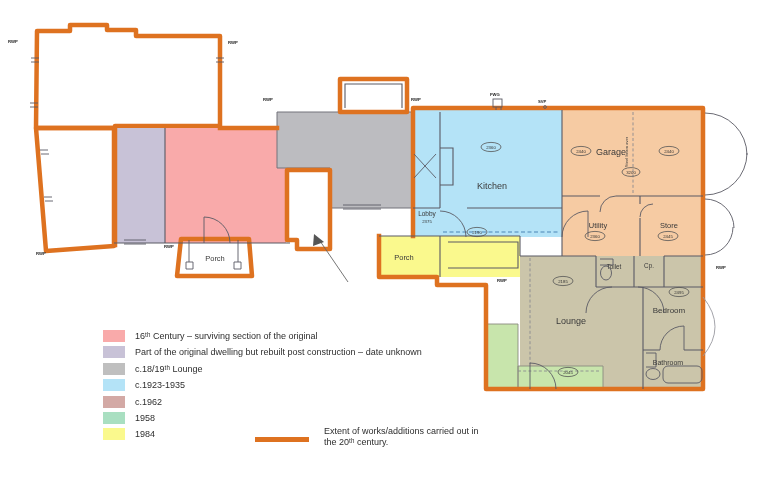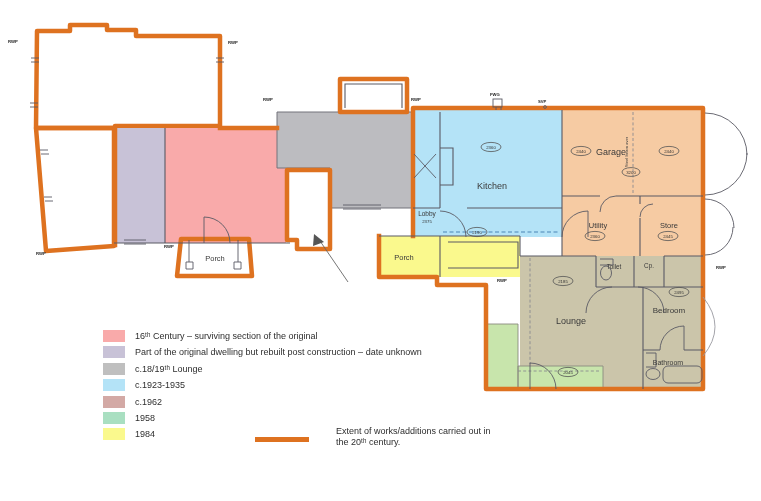--- a/index.html
+++ b/index.html
@@ -16,21 +16,21 @@
   .dimo{fill:none;stroke:#555;stroke-width:0.8;}
   .pipe{font-size:4.2px;font-weight:bold;fill:#1d1d1d;}
   .beam{font-size:4.2px;fill:#444;text-anchor:middle;}
   .annotation{position:absolute;left:258px;top:282px;width:162px;
               font-size:8.4px;line-height:1.18;color:#333;}
   .legend{position:absolute;left:103px;top:330px;width:430px;}
   .legend-row{display:flex;align-items:center;margin-bottom:4.4px;}
   .swatch{width:22px;height:12px;margin-right:10px;flex:0 0 auto;}
   .legend-label{font-size:9px;color:#2e2e2e;white-space:nowrap;}
   .extent-line{position:absolute;left:255px;top:437px;width:54px;height:4.5px;}
-  .extent-label{position:absolute;left:336px;top:426px;width:166px;font-size:9px;
+  .extent-label{position:absolute;left:324px;top:426px;width:166px;font-size:9px;
                 line-height:1.25;color:#2e2e2e;}
 </style>
 </head>
 <body>
 
 <div class="stage">
 
   <svg width="761" height="501" viewBox="0 0 761 501">
 
     <g>

